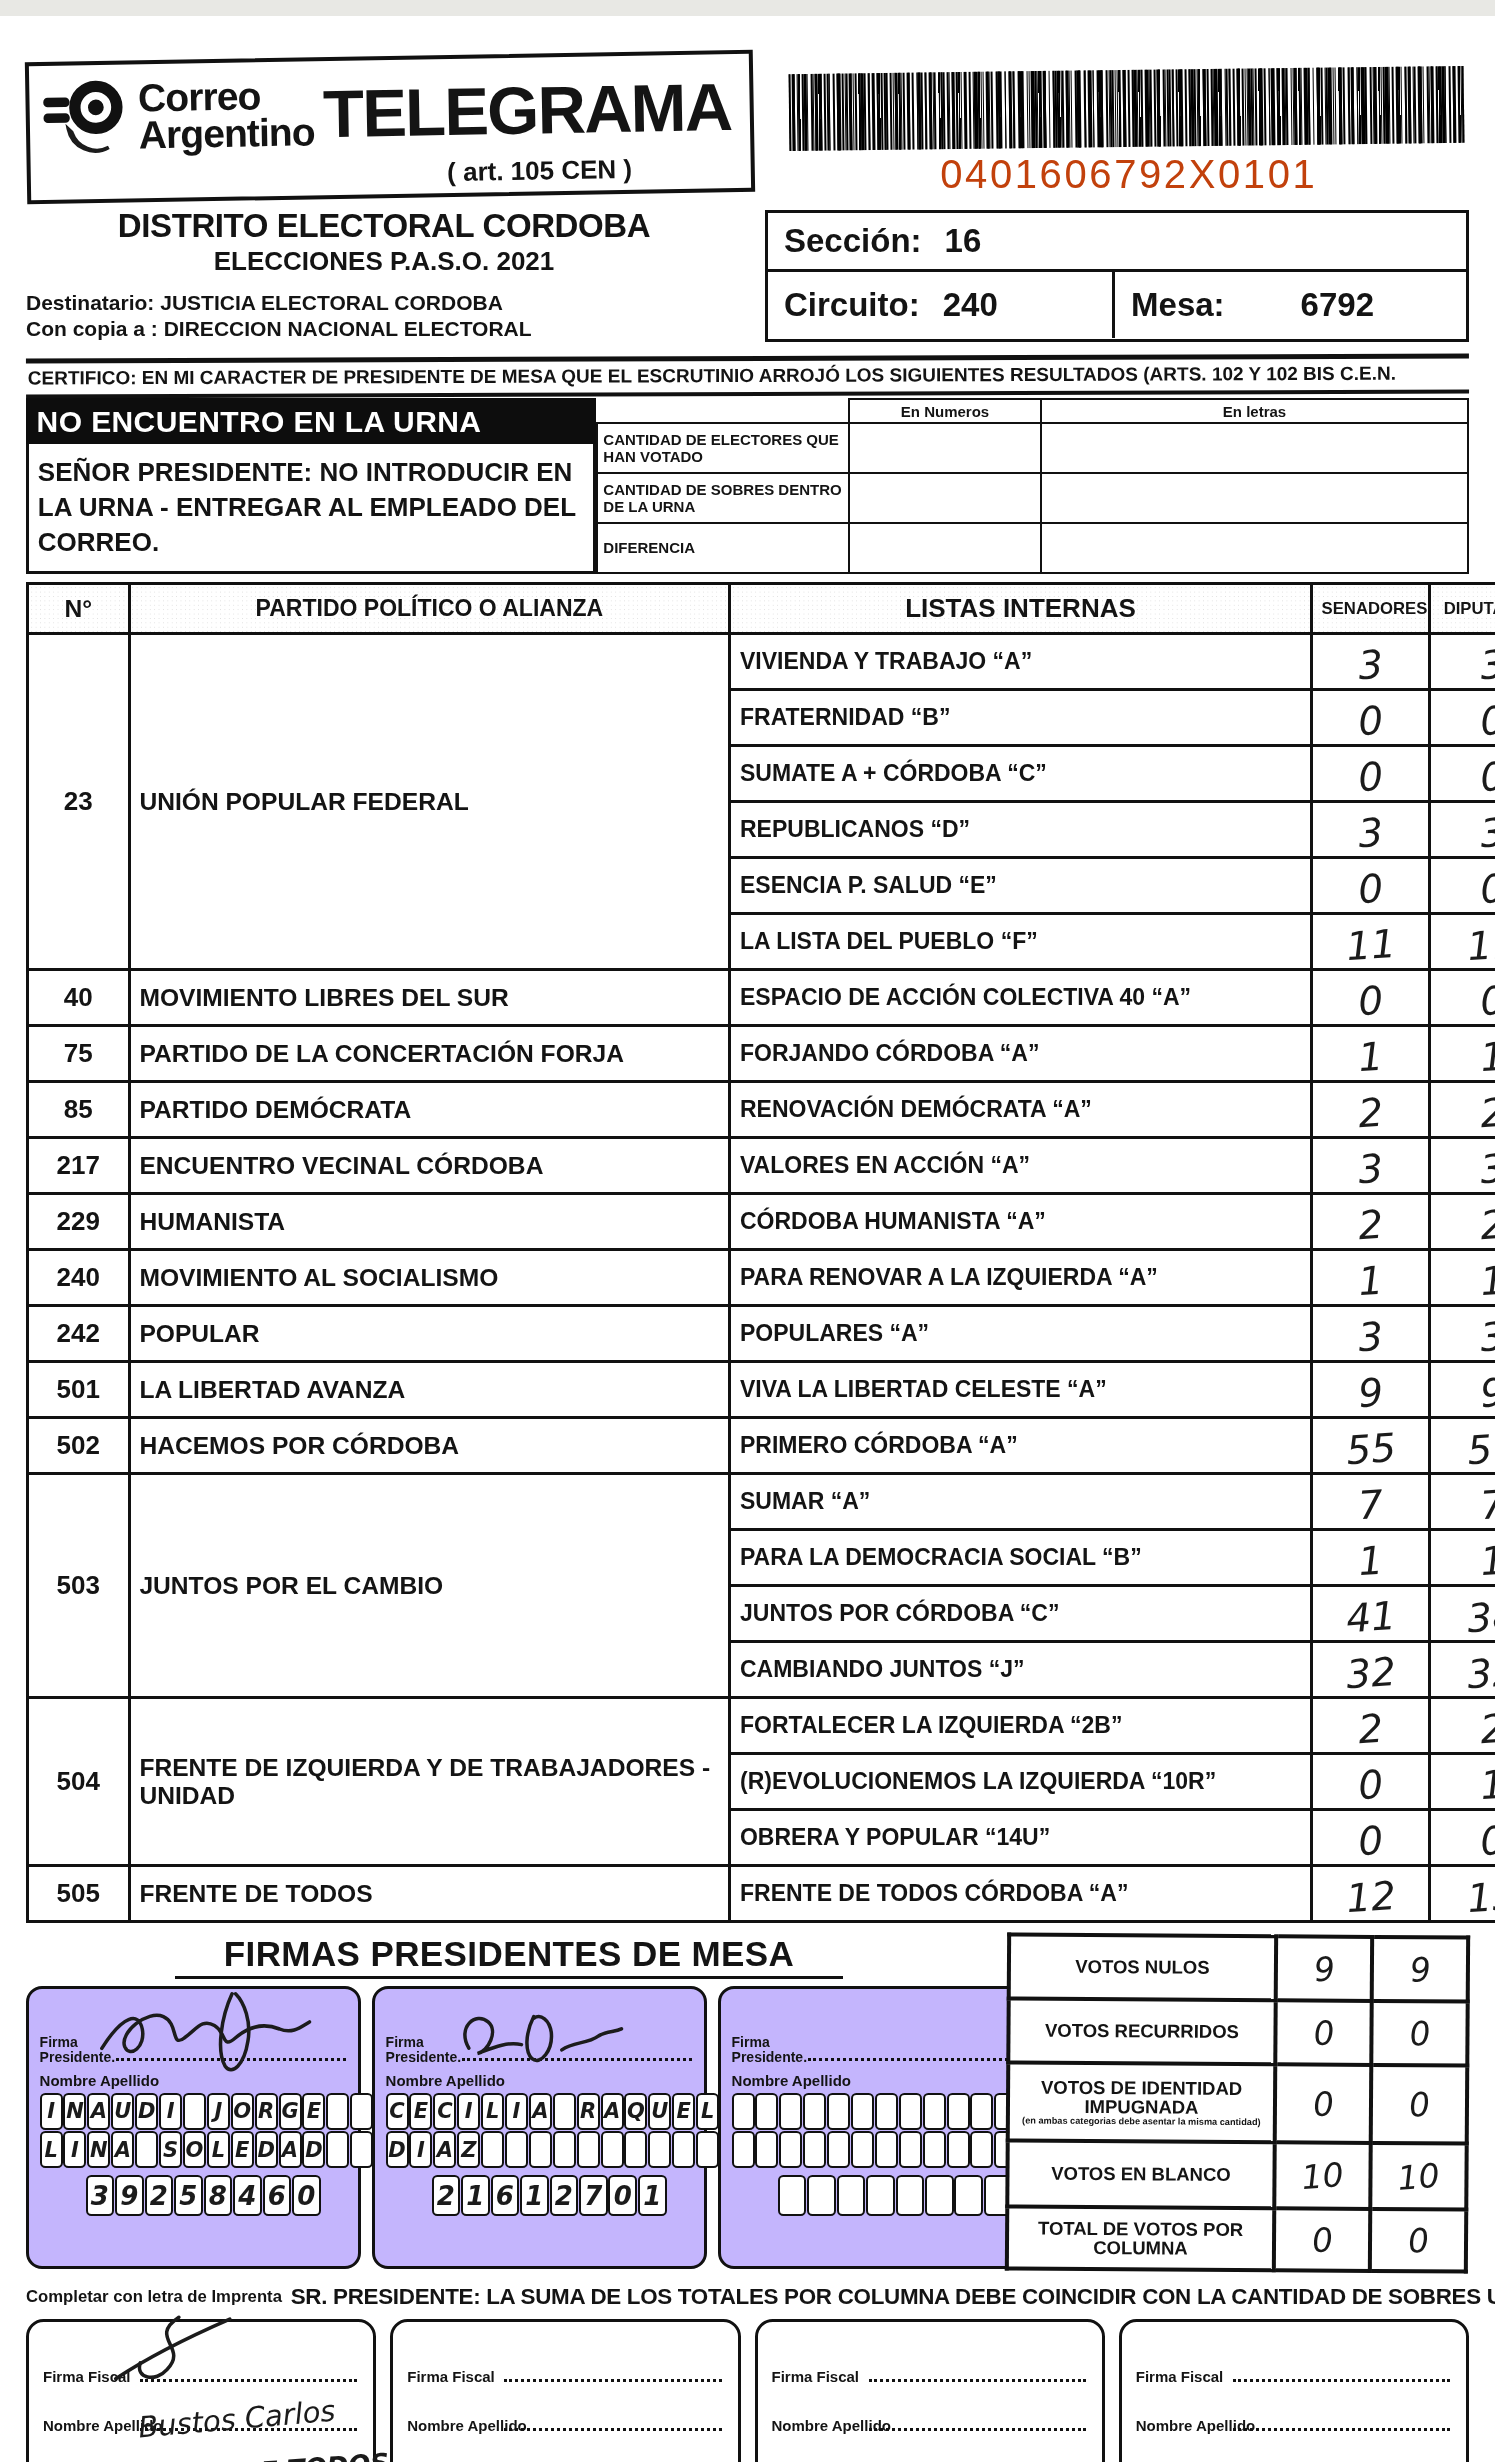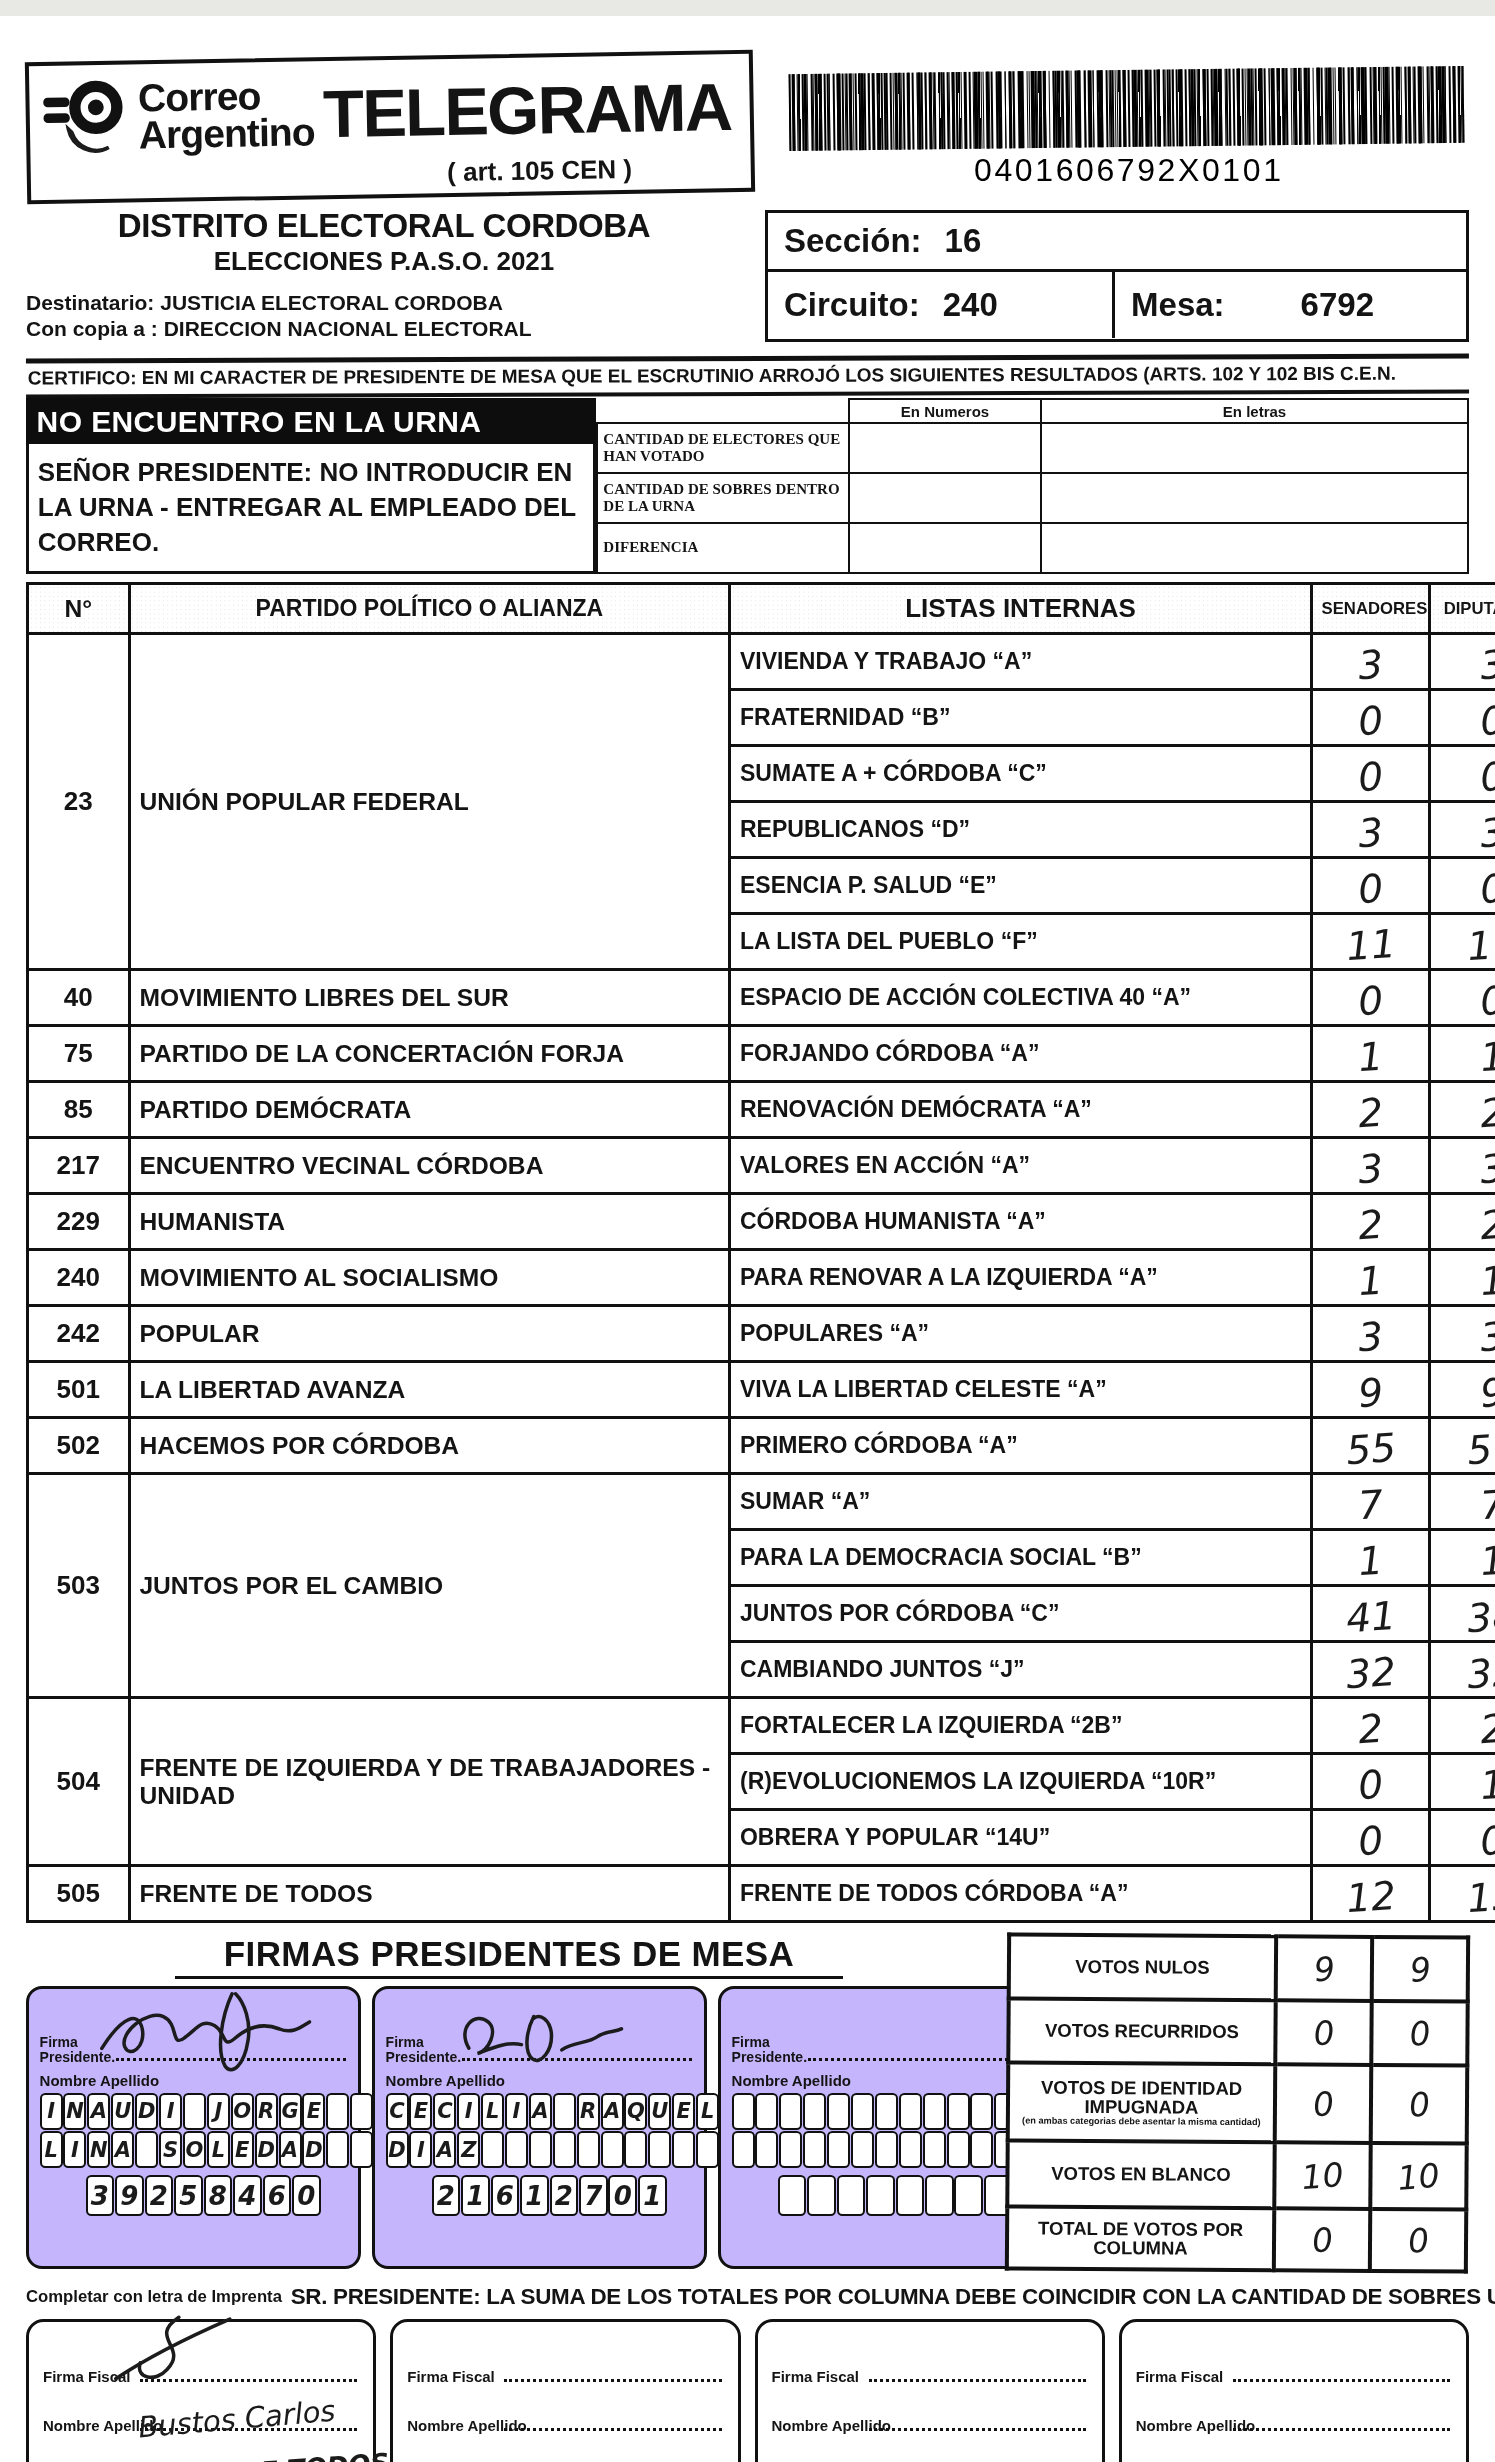--- a/index.html
+++ b/index.html
@@ -13,21 +13,21 @@
   .logo-line1{display:flex;align-items:center;}
   .brand{font-weight:bold;font-size:39px;line-height:0.95;letter-spacing:-0.9px;margin-left:5.3px;}
   .logo-title{font-size:67px;font-weight:bold;letter-spacing:-1.8px;margin-left:8.8px;white-space:nowrap;}
   .logo-sub{font-size:26px;font-weight:bold;text-align:right;margin:1.8px 106px 0 0;}
   .barcode-wrap{flex:1;padding-top:14px;}
   .barcode{height:77px;margin-right:5.3px;transform:rotate(-0.7deg);background-color:#fff;background-image:
      repeating-linear-gradient(90deg,#000 0 1.8px,transparent 1.8px 4.4px),
      repeating-linear-gradient(90deg,#000 0 0.9px,transparent 0.9px 8px),
      repeating-linear-gradient(90deg,transparent 0 3.5px,#000 3.5px 6.2px,transparent 6.2px 11.4px),
      repeating-linear-gradient(90deg,transparent 0 9.7px,#000 9.7px 11.4px,transparent 11.4px 20px);}
-  .barcode-num{text-align:center;font-size:32px;letter-spacing:2.6px;margin-top:5.3px;color:#000000;}
+  .barcode-num{text-align:center;font-size:40px;letter-spacing:2.6px;margin-top:5.3px;color:#c2410c;}
 
   
   .second-row{display:flex;gap:23px;margin-top:8.8px;}
   .district-block{width:716px;text-align:center;}
   .district-title{font-size:33px;font-weight:bold;letter-spacing:-0.4px;}
   .district-sub{font-size:26px;font-weight:bold;margin-top:1.8px;}
   .dest-lines{text-align:left;margin-top:12.3px;font-size:21px;font-weight:bold;line-height:1.25;}
   .mesa-block{flex:1;border:3.5px solid #111;margin-top:3.5px;background:#fff;}
   .mesa-row1{border-bottom:3.5px solid #111;padding:8.8px 0 8.8px 16px;font-size:33px;font-weight:bold;}
   .mesa-row2{display:flex;}
@@ -41,21 +41,21 @@
              font-size:19px;font-weight:bold;padding:4.4px 1.8px;white-space:nowrap;transform:rotate(-0.2deg);}
 
   
   .urna-row{display:flex;margin-top:1.8px;}
   .urna-left{width:570px;}
   .urna-banner{background:#0d0d0d;color:#fff;font-size:30px;font-weight:bold;padding:7px 10.6px 5.3px 10.6px;letter-spacing:0.4px;}
   .urna-msg{border:3.5px solid #111;border-top:none;font-size:26px;font-weight:bold;padding:10.6px 8.8px;line-height:1.35;}
   table.urna-table{border-collapse:collapse;flex:1;table-layout:fixed;}
   table.urna-table td,table.urna-table th{border:2.6px solid #111;font-size:15px;padding:1.8px 5.3px;}
   th.urna-h{font-size:20px;font-weight:bold;text-align:center;}
-  td.urna-lbl{font-weight:bold;text-transform:uppercase;line-height:1.15;border-bottom-width:3.5px;font-family:Liberation Serif, serif;}
+  td.urna-lbl{font-weight:bold;text-transform:uppercase;line-height:1.15;border-bottom-width:3.5px;}
   .noborder{border:none !important;}
 
   
   table.results{border-collapse:collapse;width:100%;margin-top:8.8px;table-layout:fixed;}
   table.results th,table.results td{border:3.1px solid #111;padding:0 8.8px;background:#fff;}
   th.h-num{width:81px;font-size:24.6px;}
   th.h-party{width:580px;font-size:23px;}
   th.h-list{width:561px;font-size:26px;}
   th.h-sen{width:98px;font-size:16.7px;padding:0 1.8px;}
   th.h-dip{width:104px;font-size:16.7px;padding:0 1.8px;}

